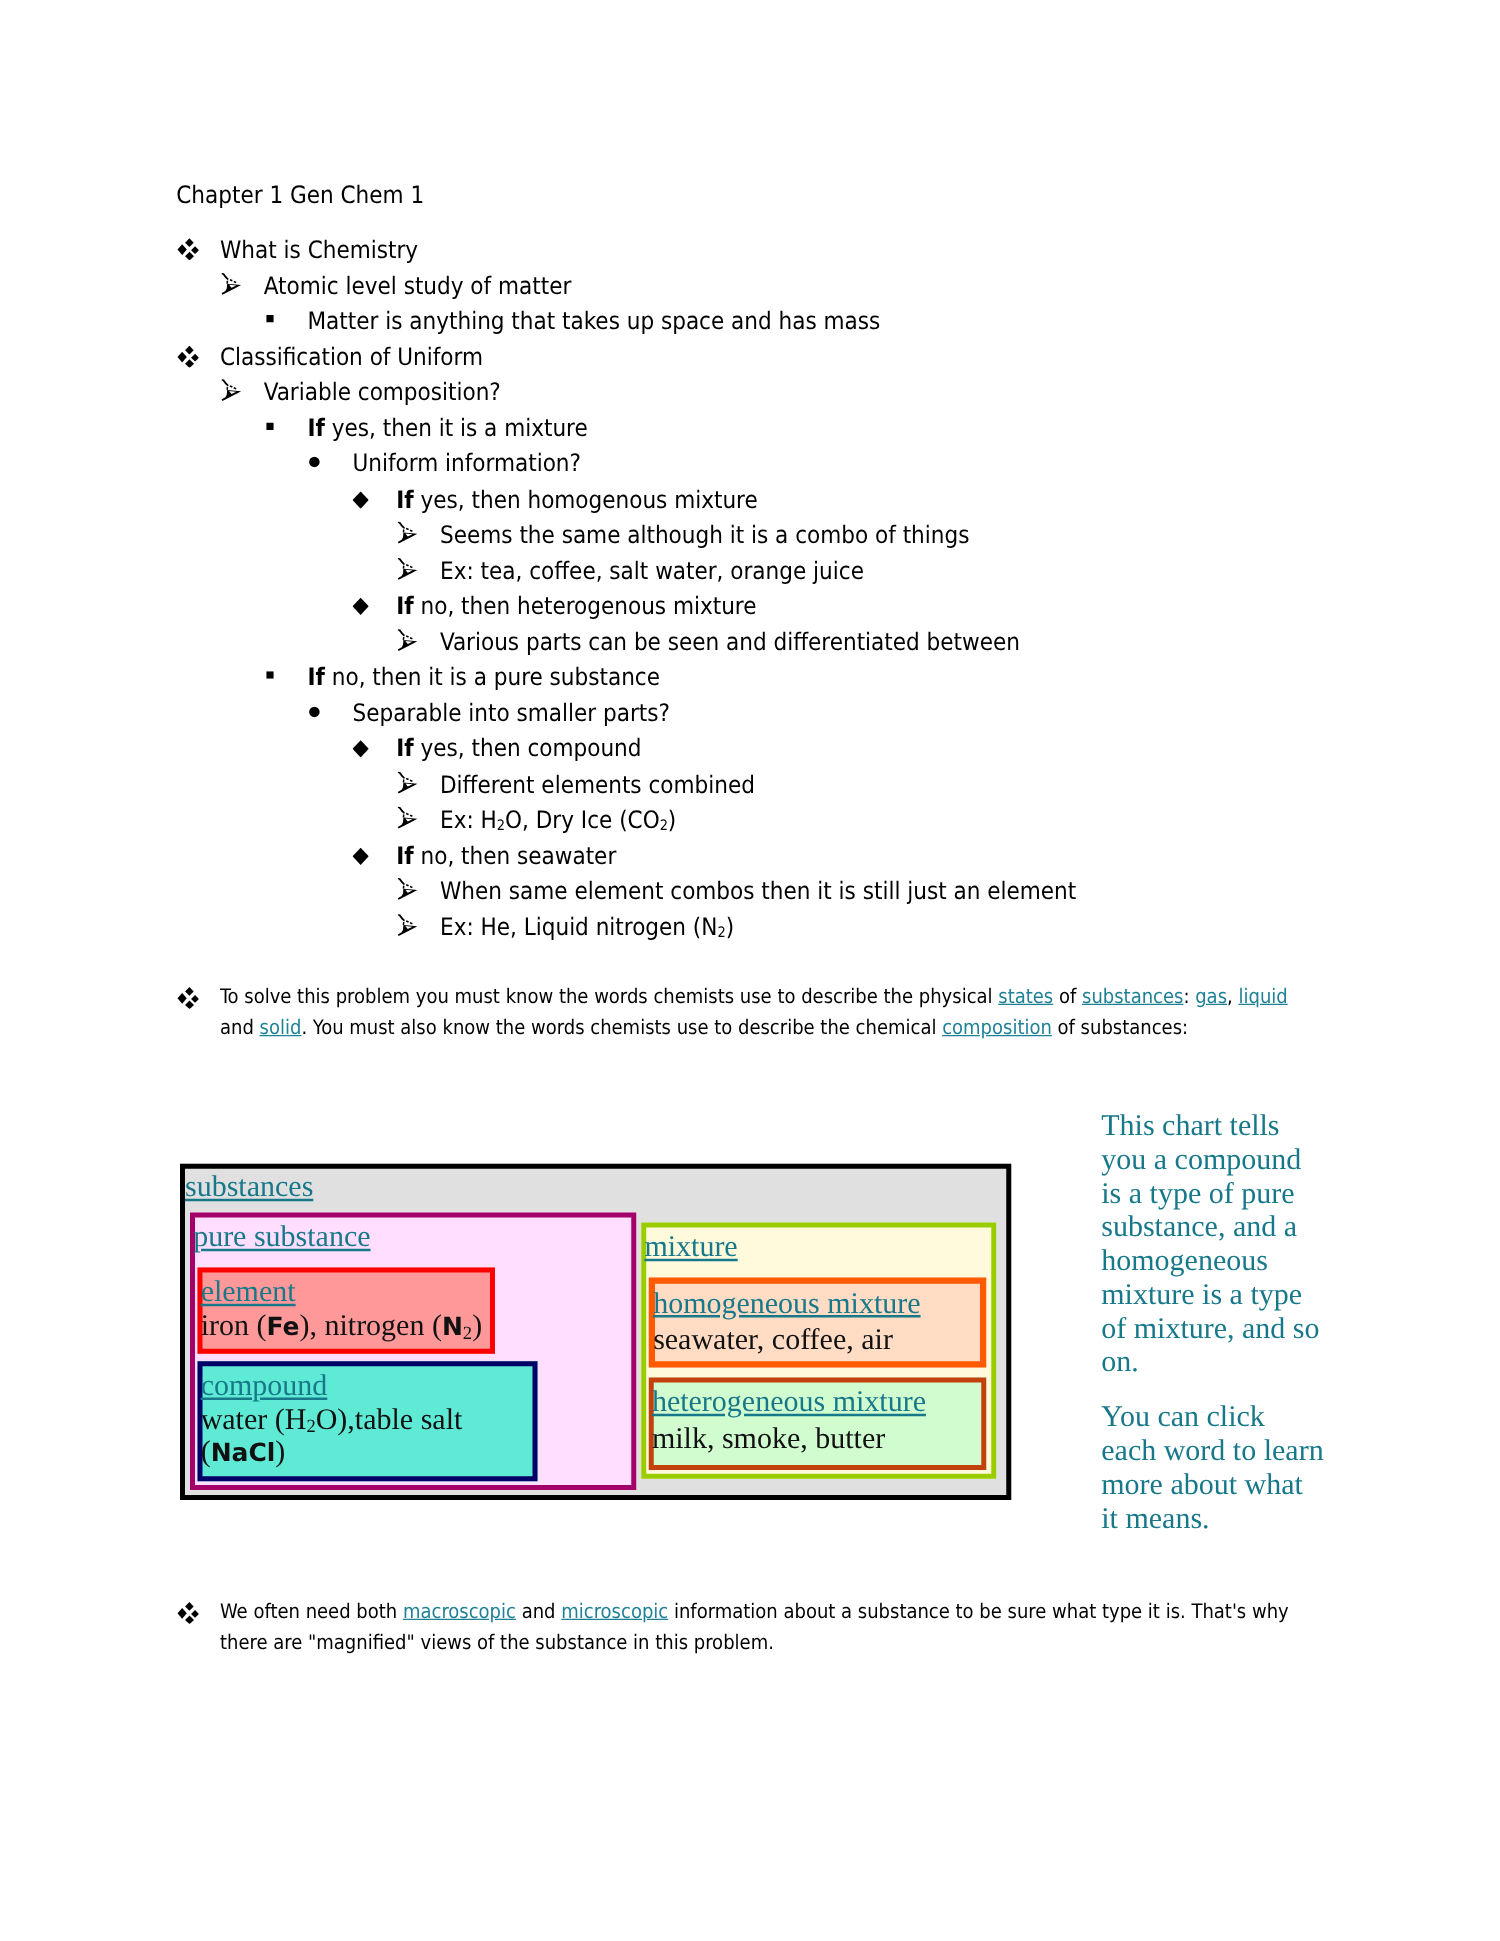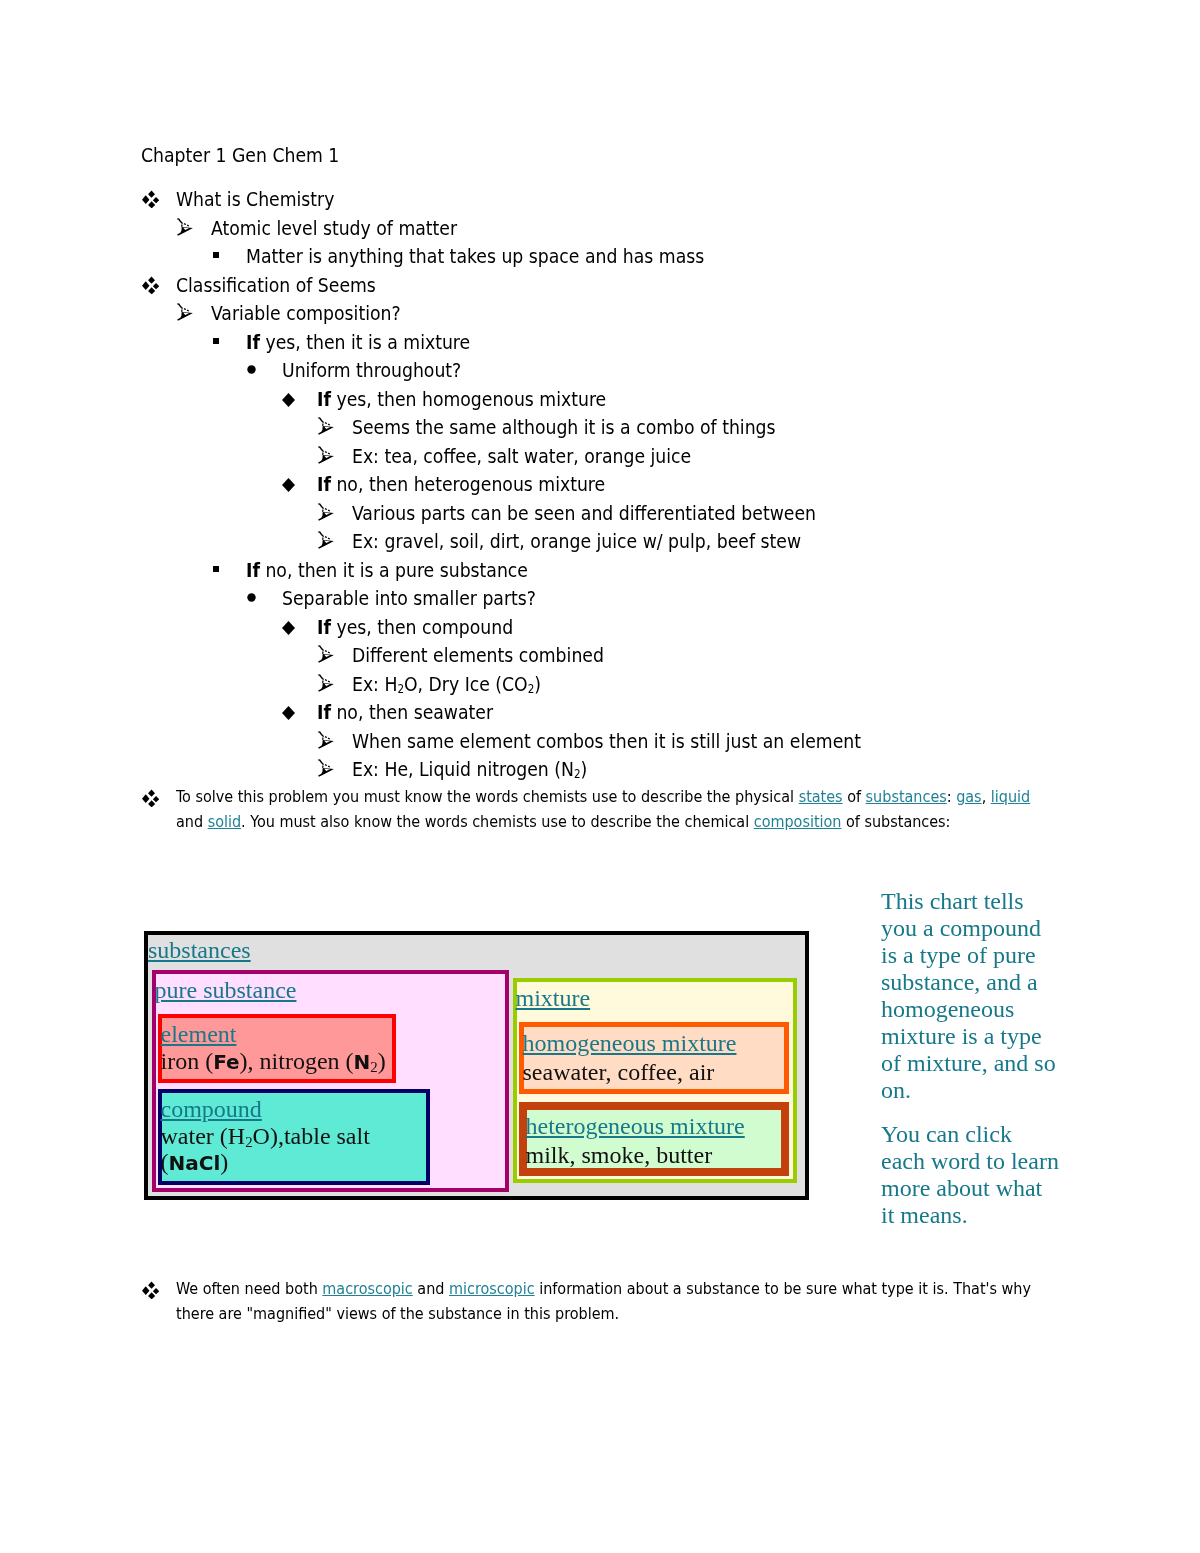--- a/index.html
+++ b/index.html
@@ -34,21 +34,21 @@
   #chart{left:144px;top:931px;width:665px;height:269px;
          border:4px solid #000;background:#e0e0e0;box-sizing:border-box;}
   .cbox{position:absolute;box-sizing:border-box;}
   #ps  {left:3.5px; top:34.5px; width:357px; height:222px; border:4px solid #a30069; background:#ffdeff;}
   #mx  {left:364.5px;top:43px;  width:284px; height:205px; border:4px solid #9acd00; background:#fffadc;}
   #el  {left:2px;  top:40px;  width:238px; height:69px;  border:4px solid #ff0000; background:#ff9999;text-align:right;}
   #el .val{white-space:nowrap;top:30px;}
   #cp .val{top:30px;}
   #cp  {left:2px;  top:115px; width:272px; height:96px;  border:4px solid #000066; background:#5eead4;}
   #hm  {left:2px;  top:40px;  width:270px; height:72px;  border:5px solid #ff5a00; background:#ffdcc3;}
-  #hg  {left:2px;  top:120px; width:270px; height:74px;  border:8px solid #c2410c; background:#d0fcd0;}
+  #hg  {left:2px;  top:120px; width:270px; height:74px;  border:4px solid #c2410c; background:#d0fcd0;}
   .cbox .lbl, #chart > .lbl{display:block;}
   .lbl{font-family:"Liberation Serif",serif;color:#17788a;text-decoration:underline;font-size:24px;line-height:27px;}
   .val{font-family:"Liberation Serif",serif;color:#111;font-size:24px;line-height:26px;white-space:normal;}
   .val b{font-family:"DejaVu Sans",sans-serif;font-stretch:normal;font-weight:bold;font-size:20px;}
   .val sub,.lbl sub{font-size:0.62em;line-height:0;vertical-align:-0.2em;}
   #chart > .lbl{position:absolute;left:0px;top:2px;white-space:nowrap;}
   .cbox .lbl{position:absolute;left:-1px;top:3px;white-space:nowrap;}
   .cbox .val{position:absolute;left:-1px;top:32px;width:calc(100% - 6px);}
 
   
@@ -100,21 +100,21 @@
       <span class="mk mk1" style="left:-35px;top:4px">
           <svg class="mkicon" width="18.4" height="18.4" viewBox="0 0 17.2 17.3" aria-hidden="true">
             <g fill="#000">
               <path d="M9.85 0.55 L13.1 3.95 L9.85 7.2 L6.6 3.95 Z"></path>
               <path d="M4.4 5.0 L7.9 9.1 L4.4 13.1 L0.9 9.1 Z"></path>
               <path d="M14.1 6.5 L17.1 9.55 L14.1 12.5 L11.1 9.55 Z"></path>
               <path d="M9.95 10.7 L13.3 14.1 L9.95 17.25 L6.6 14.1 Z"></path>
             </g>
           </svg>
         </span>
-      <span class="tx"><span>Classification of Seems</span></span>
+      <span class="tx"><span>Classification of Uniform</span></span>
     </div>
     <div class="li" style="margin-left:211px">
       <span class="mk mk2" style="left:-34px;top:3px">
           <svg class="mkicon" width="16" height="18" viewBox="0 0 16 18" aria-hidden="true">
             <path fill="#000" d="M0.5 0.3 L2.2 0.6 L4.0 3.0 L5.9 4.9 L5.3 6.2 L3.2 4.3 L1.3 1.8 L0.0 1.2 Z"></path>
             <path fill="#000" d="M7.2 5.1 L9.1 5.9 L8.6 7.1 L6.7 6.3 Z"></path>
             <path fill="#000" d="M10.2 6.6 L12.1 7.4 L11.7 8.6 L9.8 7.8 Z"></path>
             <path fill="#000" d="M4.4 6.3 L5.6 6.7 L5.3 9.0 L4.1 8.7 Z"></path>
             <path fill="#000" fill-rule="evenodd" d="M4.7 9.0 L15.9 9.9 L12.2 12.0 L6.0 15.2 L0.9 17.8 L0.2 16.6 L3.3 14.8 L4.4 12.7 ZM6.3 9.8 L12.0 10.3 L8.2 12.1 Z"></path>
           </svg>
@@ -128,21 +128,21 @@
           </svg>
         </span>
       <span class="tx"><span class="b">If</span><span> yes, then it is a mixture</span></span>
     </div>
     <div class="li" style="margin-left:282px">
       <span class="mk mk4" style="left:-35px;top:8px">
           <svg class="mkicon" width="9" height="9" viewBox="0 0 9 9" aria-hidden="true">
             <circle cx="4.5" cy="4.5" r="4.2" fill="#000"></circle>
           </svg>
         </span>
-      <span class="tx"><span>Uniform throughout?</span></span>
+      <span class="tx"><span>Uniform information?</span></span>
     </div>
     <div class="li" style="margin-left:317px">
       <span class="mk mk5" style="left:-35px;top:7px">
           <svg class="mkicon" width="13" height="14" viewBox="0 0 13 14" aria-hidden="true">
             <path fill="#000" d="M6.5 0.1 L13 7 L6.5 13.9 L0 7 Z"></path>
           </svg>
         </span>
       <span class="tx"><span class="b">If</span><span> yes, then homogenous mixture</span></span>
     </div>
     <div class="li" style="margin-left:352px">
@@ -181,32 +181,20 @@
       <span class="mk mk6" style="left:-34px;top:3px">
           <svg class="mkicon" width="16" height="18" viewBox="0 0 16 18" aria-hidden="true">
             <path fill="#000" d="M0.5 0.3 L2.2 0.6 L4.0 3.0 L5.9 4.9 L5.3 6.2 L3.2 4.3 L1.3 1.8 L0.0 1.2 Z"></path>
             <path fill="#000" d="M7.2 5.1 L9.1 5.9 L8.6 7.1 L6.7 6.3 Z"></path>
             <path fill="#000" d="M10.2 6.6 L12.1 7.4 L11.7 8.6 L9.8 7.8 Z"></path>
             <path fill="#000" d="M4.4 6.3 L5.6 6.7 L5.3 9.0 L4.1 8.7 Z"></path>
             <path fill="#000" fill-rule="evenodd" d="M4.7 9.0 L15.9 9.9 L12.2 12.0 L6.0 15.2 L0.9 17.8 L0.2 16.6 L3.3 14.8 L4.4 12.7 ZM6.3 9.8 L12.0 10.3 L8.2 12.1 Z"></path>
           </svg>
         </span>
       <span class="tx"><span>Various parts can be seen and differentiated between</span></span>
-    </div>
-    <div class="li" style="margin-left:352px">
-      <span class="mk mk6" style="left:-34px;top:3px">
-          <svg class="mkicon" width="16" height="18" viewBox="0 0 16 18" aria-hidden="true">
-            <path fill="#000" d="M0.5 0.3 L2.2 0.6 L4.0 3.0 L5.9 4.9 L5.3 6.2 L3.2 4.3 L1.3 1.8 L0.0 1.2 Z"></path>
-            <path fill="#000" d="M7.2 5.1 L9.1 5.9 L8.6 7.1 L6.7 6.3 Z"></path>
-            <path fill="#000" d="M10.2 6.6 L12.1 7.4 L11.7 8.6 L9.8 7.8 Z"></path>
-            <path fill="#000" d="M4.4 6.3 L5.6 6.7 L5.3 9.0 L4.1 8.7 Z"></path>
-            <path fill="#000" fill-rule="evenodd" d="M4.7 9.0 L15.9 9.9 L12.2 12.0 L6.0 15.2 L0.9 17.8 L0.2 16.6 L3.3 14.8 L4.4 12.7 ZM6.3 9.8 L12.0 10.3 L8.2 12.1 Z"></path>
-          </svg>
-        </span>
-      <span class="tx"><span>Ex: gravel, soil, dirt, orange juice w/ pulp, beef stew</span></span>
     </div>
     <div class="li" style="margin-left:246px">
       <span class="mk mk3" style="left:-33px;top:9px">
           <svg class="mkicon" width="6" height="6" viewBox="0 0 6 6" aria-hidden="true">
             <rect x="0" y="0" width="6" height="6" fill="#000"></rect>
           </svg>
         </span>
       <span class="tx"><span class="b">If</span><span> no, then it is a pure substance</span></span>
     </div>
     <div class="li" style="margin-left:282px">

